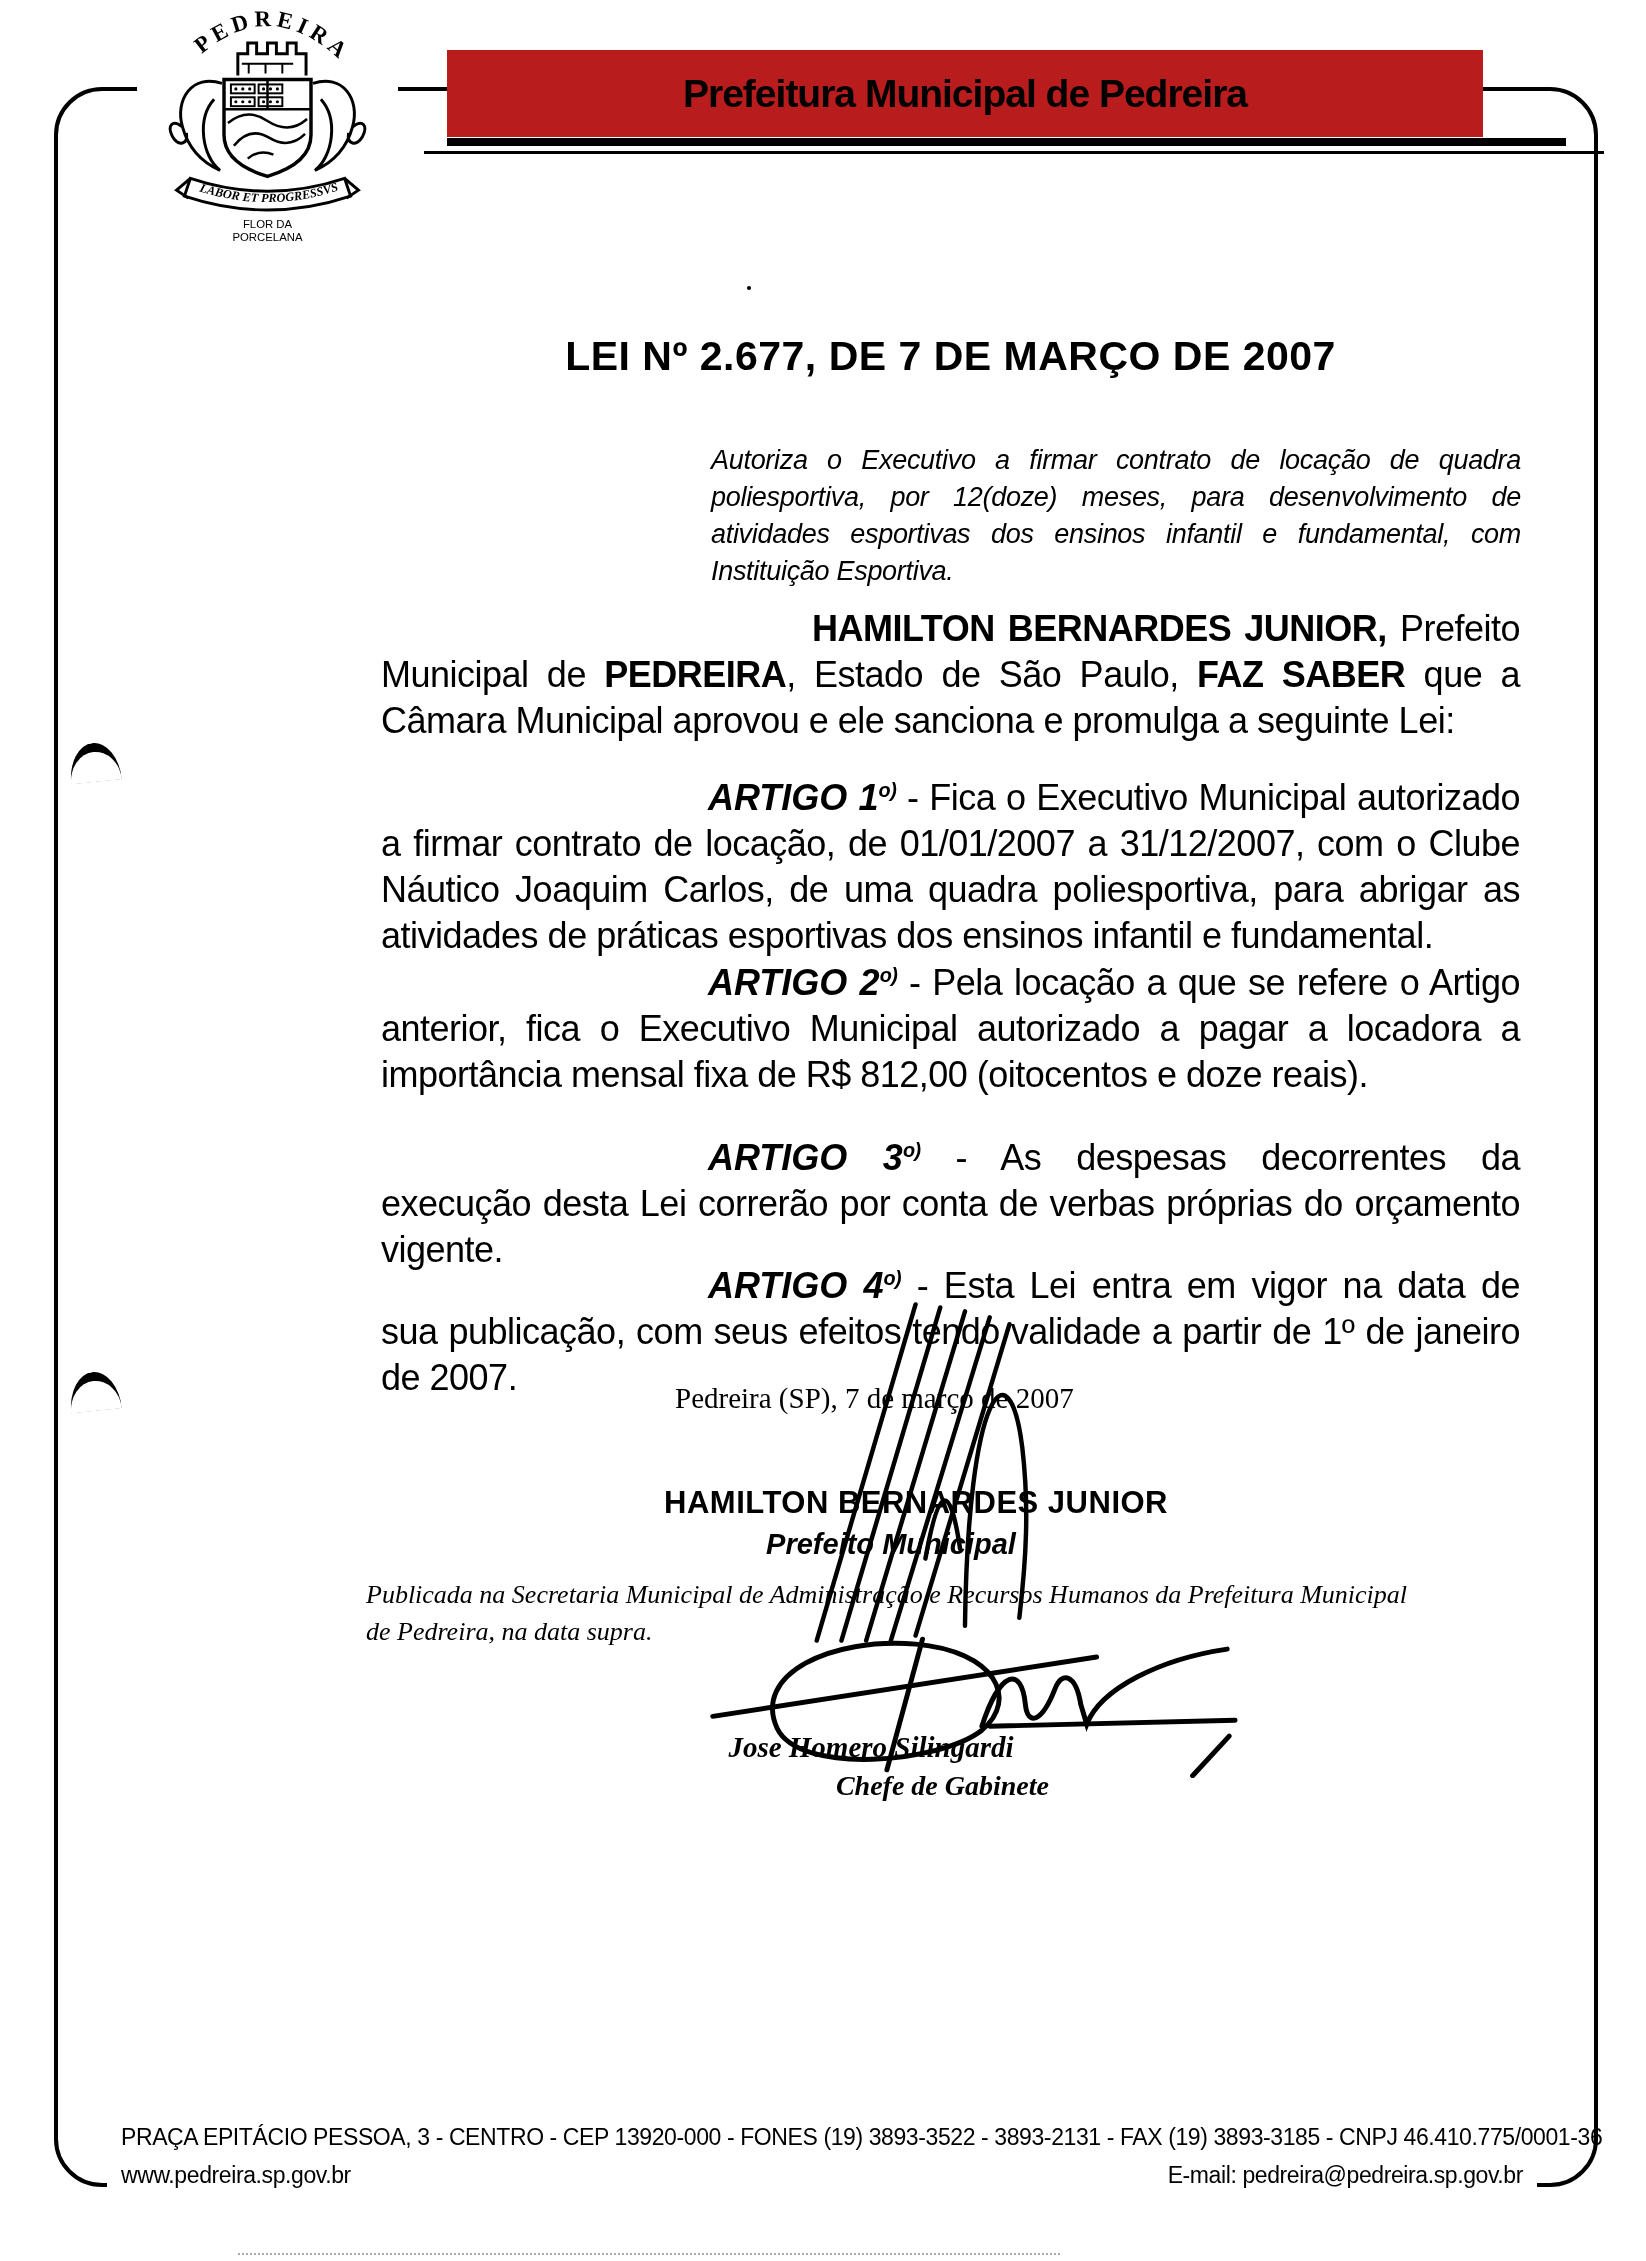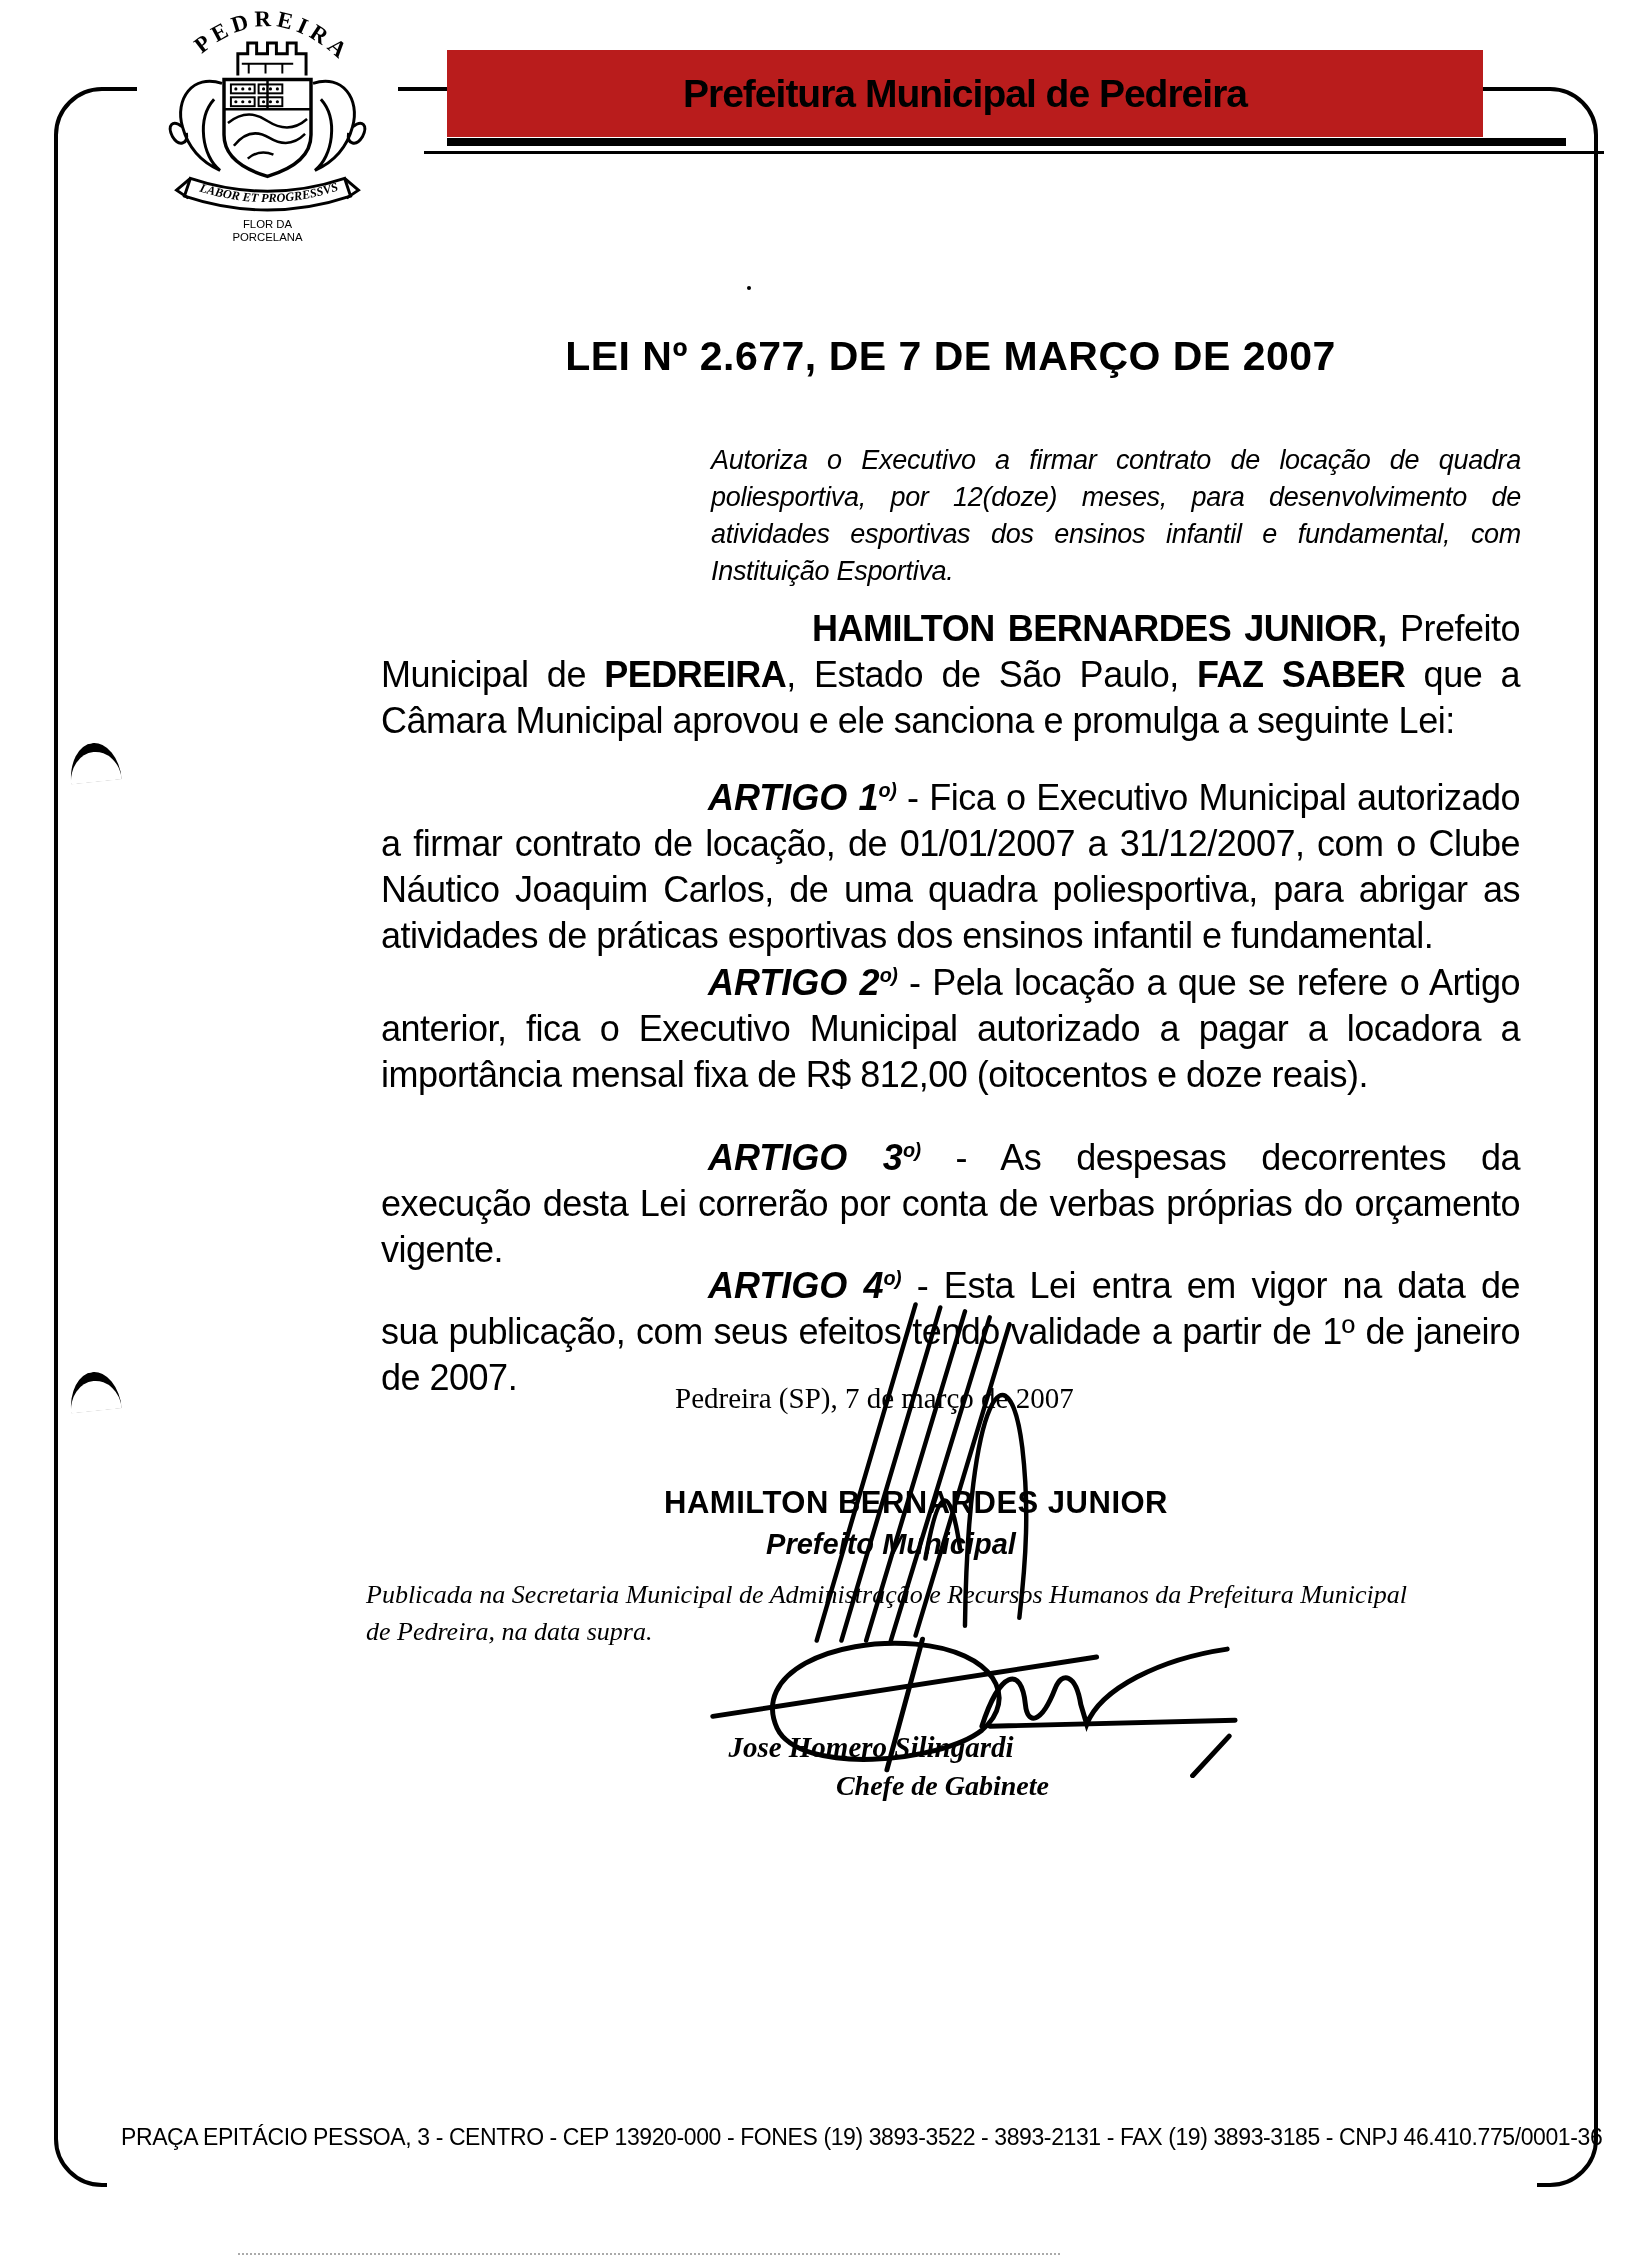--- a/index.html
+++ b/index.html
@@ -199,18 +199,22 @@
   <div class="chief-block">
     <div class="chief-name">Jose Homero Silingardi</div>
     <div class="chief-title">Chefe de Gabinete</div>
   </div>
 
   <div class="punch punch-1"></div>
   <div class="punch punch-2"></div>
 
   <div class="footer-box">
     <div class="footer-line1">PRAÇA EPITÁCIO PESSOA, 3 - CENTRO - CEP 13920-000 - FONES (19) 3893-3522 - 3893-2131 - FAX (19) 3893-3185 - CNPJ 46.410.775/0001-36</div>
+    <div class="footer-line2">
+      <span>www.pedreira.sp.gov.br</span>
+      <span class="footer-email">E-mail: pedreira@pedreira.sp.gov.br</span>
+    </div>
   </div>
 
   <div class="artifact-line"></div>
 
 </div>
 
 
 </body></html>

